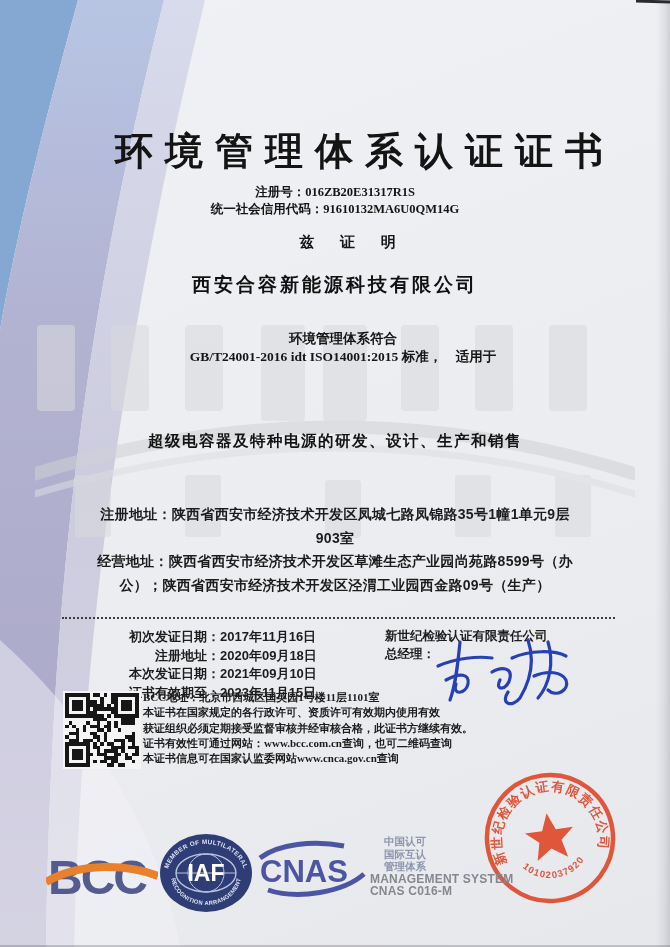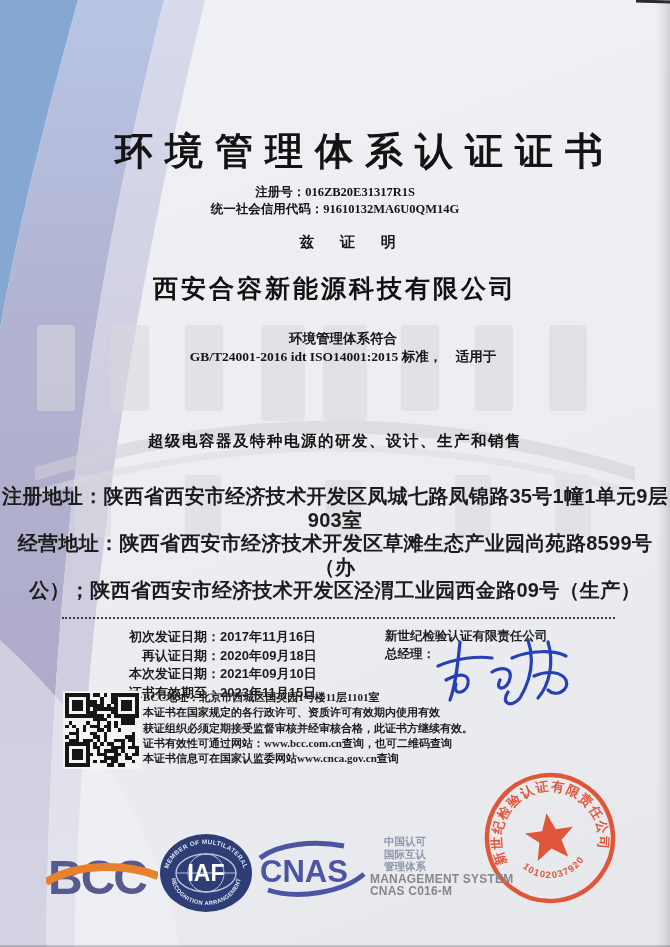--- a/index.html
+++ b/index.html
@@ -15,27 +15,27 @@
       background:linear-gradient(90deg,rgba(0,0,0,0) 0%,rgba(90,92,105,.12) 70%,rgba(90,92,105,.22) 100%);}
   #edge-top-sliver{left:636px;top:0;width:34px;height:3px;background:#2a2a2e;transform:rotate(1.5deg);}
   #edge-bottom{left:0;bottom:0;width:670px;height:2px;background:rgba(70,70,80,.25);}
   
   .title{top:126px;font-family:"Liberation Serif",serif;font-size:38px;font-weight:700;
          letter-spacing:12px;color:#141414;padding-left:30px;}
   .regblock{top:184px;font-family:"Liberation Serif",serif;font-size:12.5px;font-weight:700;
             color:#151515;line-height:17px;}
   .hereby{top:233px;font-family:"Liberation Serif",serif;font-size:15px;font-weight:700;
           letter-spacing:11px;color:#151515;margin-left:18px;}
-  .company{top:272px;font-family:"Liberation Serif",serif;font-size:25px;font-weight:600;
+  .company{top:272px;font-family:"Liberation Serif",serif;font-size:19px;font-weight:600;
            letter-spacing:3px;color:#111;}
   .sysline{top:330px;font-family:"Liberation Serif",serif;font-size:13.5px;font-weight:700;color:#161616;margin-left:8px;}
   .stdline{top:348px;font-family:"Liberation Serif",serif;font-size:13.5px;font-weight:700;color:#161616;padding-left:8px;}
   .scope{top:431px;font-family:"Liberation Serif",serif;font-size:15.5px;font-weight:700;
          letter-spacing:1.5px;color:#141414;}
-  .addr{top:485px;font-size:20px;font-weight:700;color:#1c1c1c;line-height:23.5px;letter-spacing:.3px;}
+  .addr{top:503px;font-size:14px;font-weight:700;color:#1c1c1c;line-height:23.5px;letter-spacing:.3px;}
   .sep{left:62px;top:617px;width:553px;border-top:2px dotted #3c3c40;}
   .dates{left:72px;top:628px;font-size:13px;font-weight:700;color:#1c1c1c;}
   .dates .row{display:flex;line-height:18.6px;}
   .dates .lbl{width:148px;text-align:right;}
   .dates .val{}
   .issuer{left:385px;top:627px;font-size:12.5px;font-weight:700;color:#1c1c1c;line-height:18px;}
   #signature{left:408px;top:632px;}
   .fineprint{left:143px;top:690px;width:335px;font-family:"Liberation Serif",serif;
              font-size:11px;font-weight:600;color:#1d1d1d;line-height:15.3px;}
   
@@ -120,21 +120,21 @@
   </div>
 
   <div class="abs sep"></div>
 
   <div class="abs dates">
     <div class="row">
       <span class="lbl">初次发证日期：</span>
       <span class="val">2017年11月16日</span>
     </div>
     <div class="row">
-      <span class="lbl">再认证日期：</span>
+      <span class="lbl">注册地址：</span>
       <span class="val">2020年09月18日</span>
     </div>
     <div class="row">
       <span class="lbl">本次发证日期：</span>
       <span class="val">2021年09月10日</span>
     </div>
     <div class="row">
       <span class="lbl">证书有效期至：</span>
       <span class="val">2023年11月15日</span>
     </div>

